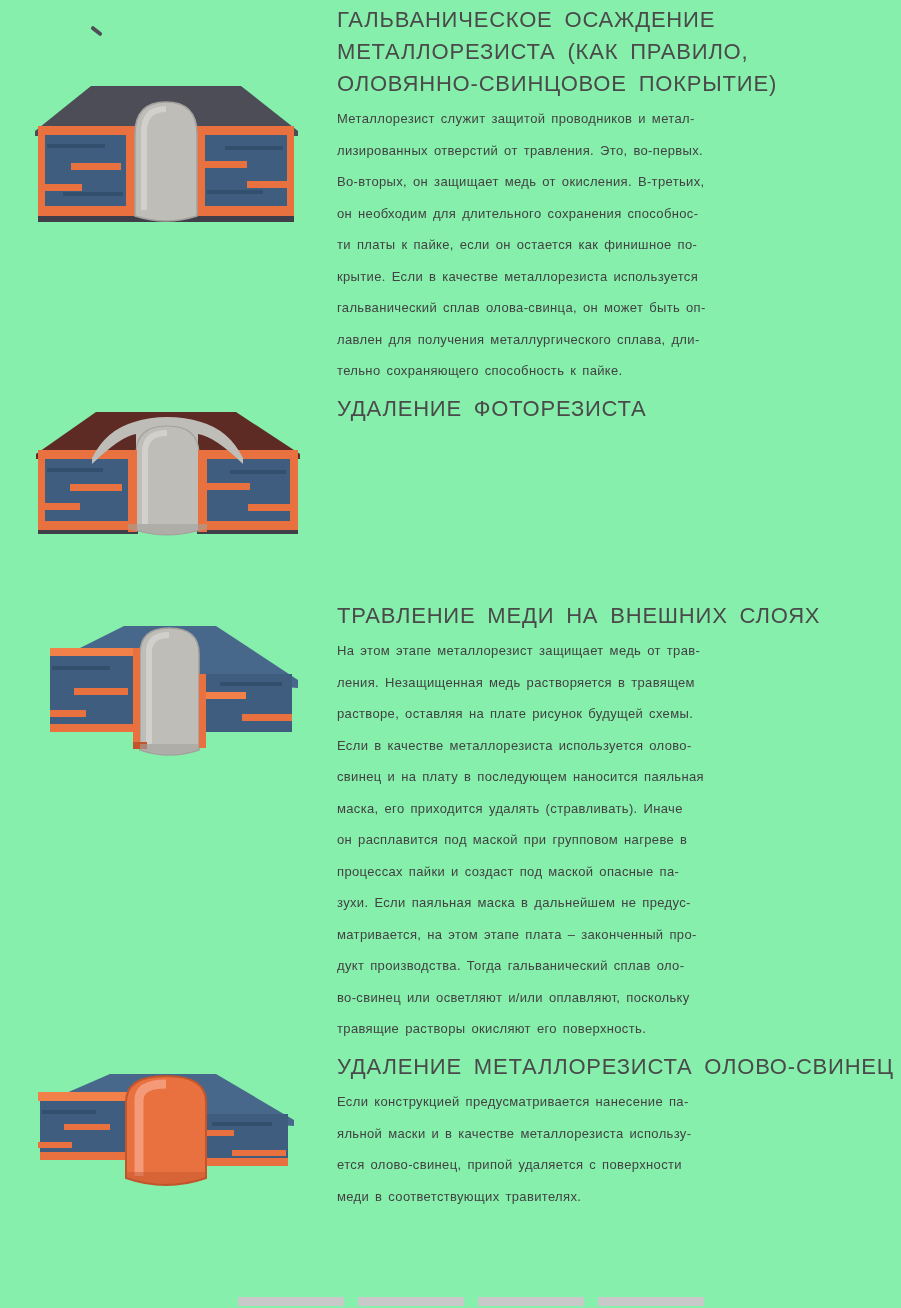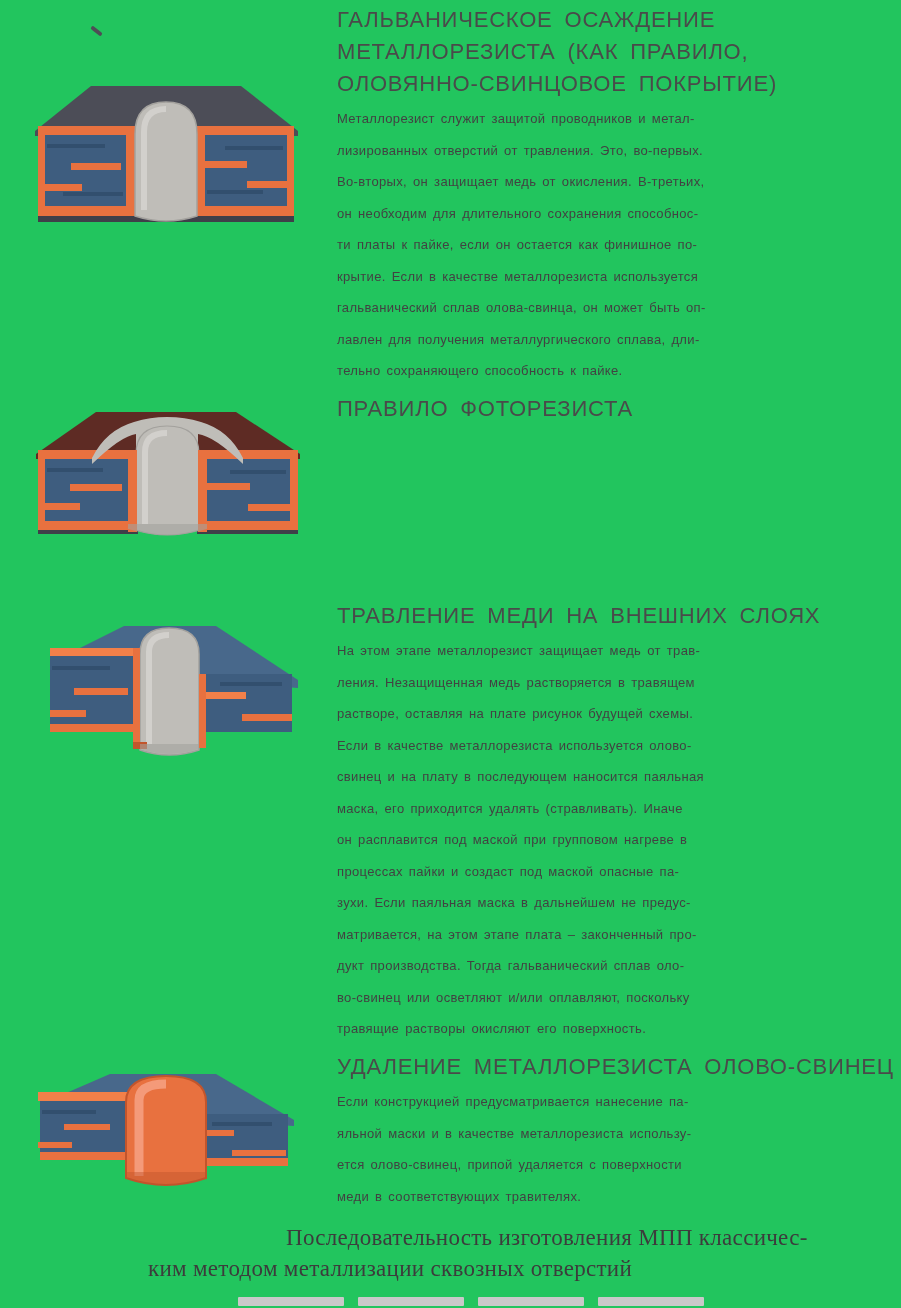--- a/index.html
+++ b/index.html
@@ -1,17 +1,17 @@
 <!DOCTYPE html>
 <html style="--text: #424242; --copper: #e8713f; --copper-bright: #f28049; --copper-deep: #c2552c; --board-blue: #3e5d7f; --board-blue-dark: #2e4a66; --plating-gray: #bfbdb8; --plating-gray-light: #d7d5d1; --plating-gray-shade: #a3a19d; --top-dark: #4c4d57; --photoresist-maroon: #5e2b24; --top-steel-blue: #48688b; --shadow-edge: #3f3f49;"><head>
 <meta charset="utf-8">
 <style>
   html,body{margin:0;padding:0;background:#ffffff;}
   .page{
-    position:relative;width:901px;height:1308px;background:#22c55e;
+    position:relative;width:901px;height:1308px;background:#86efac;
     font-family:"Liberation Sans","DejaVu Sans",sans-serif;
     color:var(--text,#424242);overflow:hidden;
   }
   .section{position:absolute;left:337px;width:564px;}
   .sec1{top:4px;}
   .sec2{top:393px;}
   .sec3{top:600px;}
   .sec4{top:1051px;}
   .section h2{
     margin:0;font-size:22px;font-weight:normal;line-height:32px;
@@ -165,21 +165,21 @@
 Во-вторых, он защищает медь от окисления. В-третьих,
 он необходим для длительного сохранения способнос-
 ти платы к пайке, если он остается как финишное по-
 крытие. Если в качестве металлорезиста используется
 гальванический сплав олова-свинца, он может быть оп-
 лавлен для получения металлургического сплава, дли-
 тельно сохраняющего способность к пайке.</p>
   </section>
 
   <section class="section sec2">
-    <h2>ПРАВИЛО ФОТОРЕЗИСТА</h2>
+    <h2>УДАЛЕНИЕ ФОТОРЕЗИСТА</h2>
   </section>
 
   <section class="section sec3">
     <h2>ТРАВЛЕНИЕ МЕДИ НА ВНЕШНИХ СЛОЯХ</h2>
     <p>На этом этапе металлорезист защищает медь от трав-
 ления. Незащищенная медь растворяется в травящем
 растворе, оставляя на плате рисунок будущей схемы.
 Если в качестве металлорезиста используется олово-
 свинец и на плату в последующем наносится паяльная
 маска, его приходится удалять (стравливать). Иначе
@@ -193,22 +193,20 @@
   </section>
 
   <section class="section sec4">
     <h2>УДАЛЕНИЕ МЕТАЛЛОРЕЗИСТА ОЛОВО-СВИНЕЦ</h2>
     <p>Если конструкцией предусматривается нанесение па-
 яльной маски и в качестве металлорезиста использу-
 ется олово-свинец, припой удаляется с поверхности
 меди в соответствующих травителях.</p>
   </section>
 
-  <div class="caption">Последовательность изготовления МПП классичес-
-ким методом металлизации сквозных отверстий</div>
 
   <div class="bottom-strip">
     <span></span>
     <span></span>
     <span></span>
     <span></span>
   </div>
 
 </div>
 

